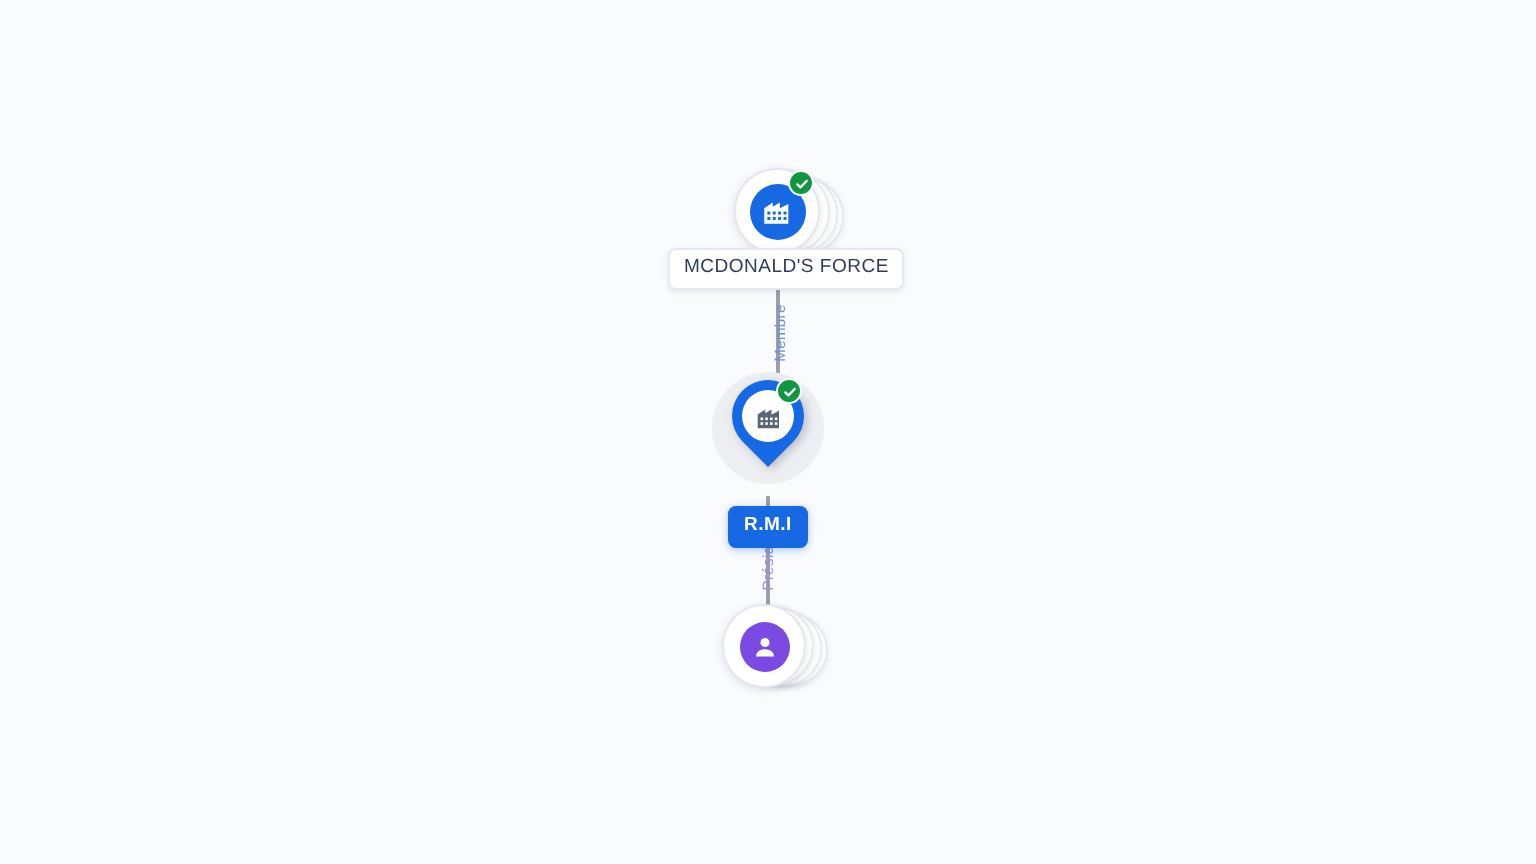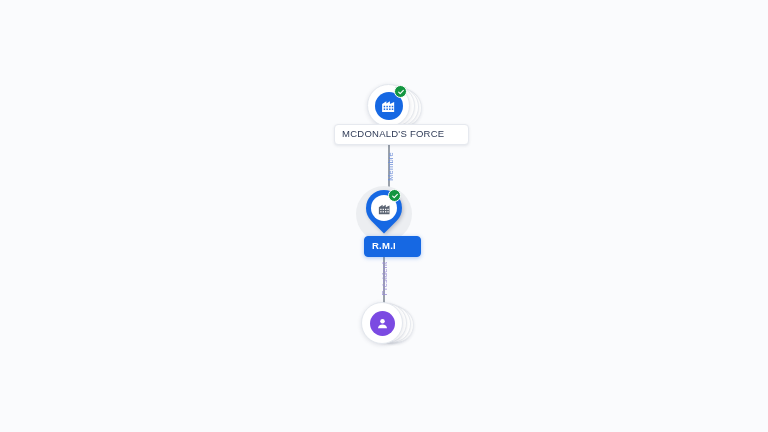--- a/index.html
+++ b/index.html
@@ -120,21 +120,21 @@
     box-sizing: border-box;
   }
 
   
   .node-label {
     position: absolute;
     font-size: 9.5px;
     line-height: 1;
     letter-spacing: 0.25px;
     white-space: nowrap;
-    padding: 4px 24px 5px 7px;
+    padding: 4px 7px 5px 7px;
     border-radius: 4px;
     background: #ffffff;
     color: #2f3b57;
     border: 1px solid #e6e9ef;
     box-shadow: 0 1px 3px rgba(30,40,70,0.10);
   }
   .node-label.selected {
     background: #1668e3;
     color: #ffffff;
     border: 1px solid #1668e3;
@@ -181,21 +181,21 @@
     position: absolute;
     left: 5px; top: 5px;
     width: 26px; height: 26px;
     border-radius: 50%;
     background: #ffffff;
     display: flex;
     align-items: center;
     justify-content: center;
   }
   #node-company-selected .badge-check { left: 32px; top: 3px; }
-  #label-company-selected { left: 364px; top: 236px; }
+  #label-company-selected { left: 364px; top: 253px; }
 
   
   #node-person { left: 360px; top: 302px; }
   #node-person .s3 { left: 18px; top: 5px;  width: 34px; height: 34px; }
   #node-person .s2 { left: 13px; top: 3px;  width: 36px; height: 36px; }
   #node-person .s1 { left: 7px;  top: 1px;  width: 38px; height: 38px; }
   #node-person .disc { left: 1px; top: 0px; width: 40px; height: 40px; }
   #node-person .inner-circle {
     width: 25px; height: 25px; background: #7b4ae2;
   }

